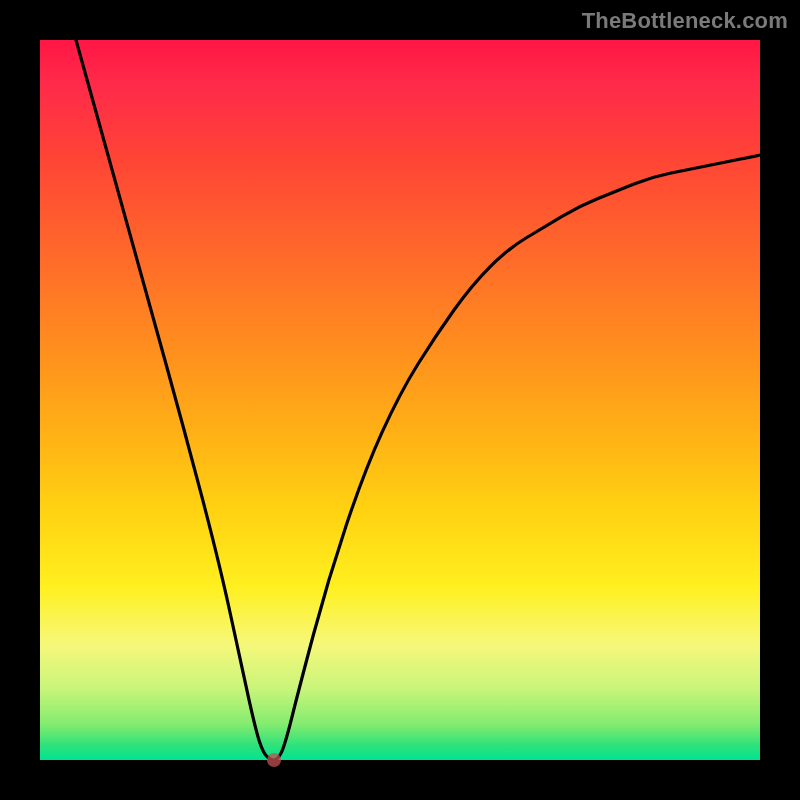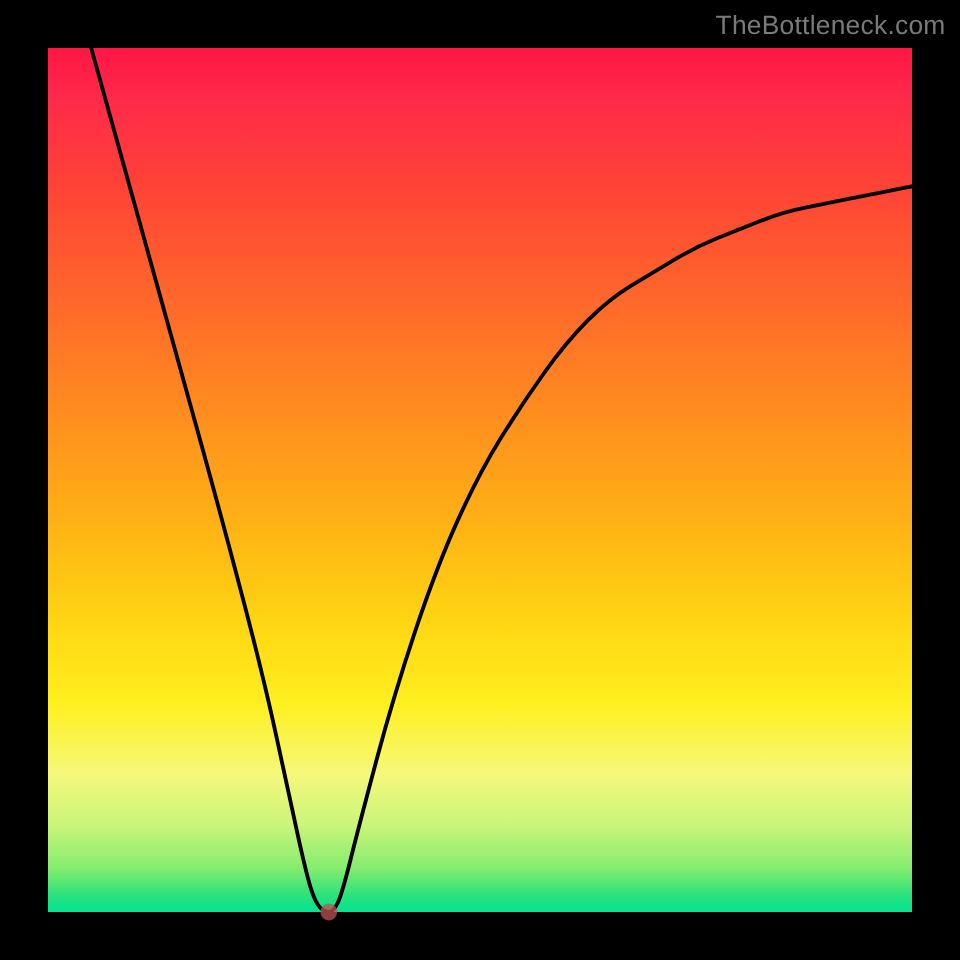--- a/index.html
+++ b/index.html
@@ -39,21 +39,21 @@
       #2de27b 98%,
       #00e493 100%
     );
   }
   .attribution {
     position: absolute;
     top: 8px;
     right: 12px;
     color: #7a7a7a;
     font-size: 22px;
-    font-weight: 400;
+    font-weight: 700;
     letter-spacing: 0.2px;
     white-space: nowrap;
     user-select: none;
   }
   svg.curve {
     position: absolute;
     left: 0;
     top: 0;
     width: 720px;
     height: 720px;

